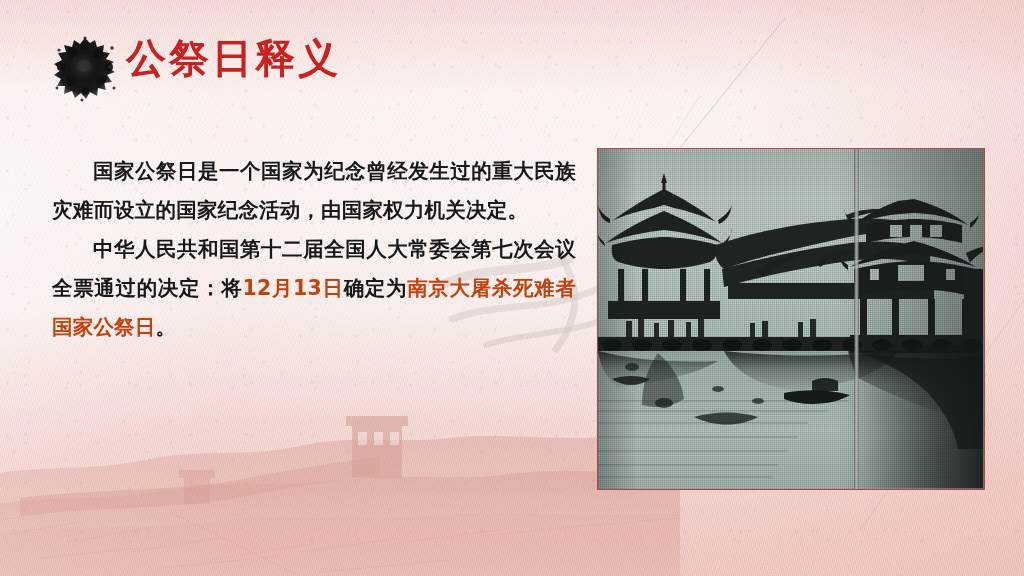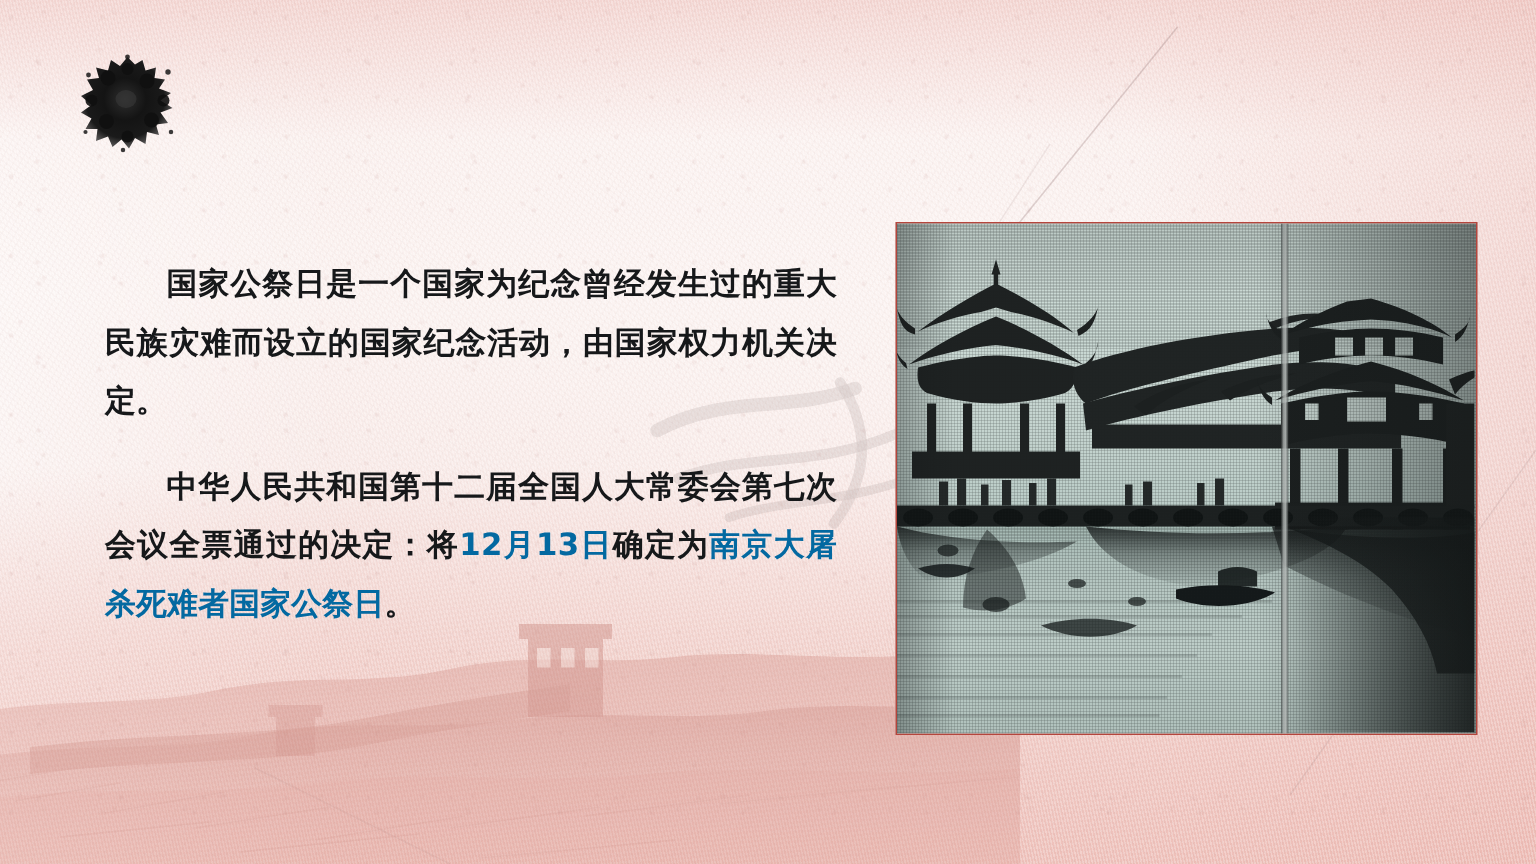--- a/index.html
+++ b/index.html
@@ -120,25 +120,25 @@
     width: 524px;
     font-size: 20.5px;
     font-weight: 700;
     line-height: 39px;
     color: #16181a;
     text-align: justify;
     text-justify: inter-ideograph;
     letter-spacing: .2px;
   }
   .body-text p {
-    margin: 18px;
+    margin: 0;
     text-indent: 2em;
   }
   .hl-red {
-    color: #0369a1;
+    color: #c2410c;
   }
 
   
   .photo-frame {
     position: absolute;
     left: 597px;
     top: 148px;
     width: 388px;
     height: 342px;
     border: 1.5px solid #b5453c;
@@ -297,20 +297,21 @@
           <circle cx="7" cy="14" r="1.6"></circle>
             <circle cx="60" cy="12" r="1.8"></circle>
           <circle cx="62" cy="52" r="1.5"></circle>
             <circle cx="5" cy="52" r="1.4"></circle>
           <circle cx="33" cy="2" r="1.6"></circle>
             <circle cx="30" cy="64" r="1.5"></circle>
         </g>
       </svg>
     </div>
 
+    <div class="slide-title">公祭日释义</div>
   </div>
 
   <div class="body-text">
     <p>
       <span>国家公祭日是一个国家为纪念曾经发生过的重大民族灾难而设立的国家纪念活动，由国家权力机关决定。</span>
     </p>
     <p>
       <span>中华人民共和国第十二届全国人大常委会第七次会议全票通过的决定：将</span><span class="hl-red">12月13日</span><span>确定为</span><span class="hl-red">南京大屠杀死难者国家公祭日</span><span>。</span>
     </p>
   </div>

